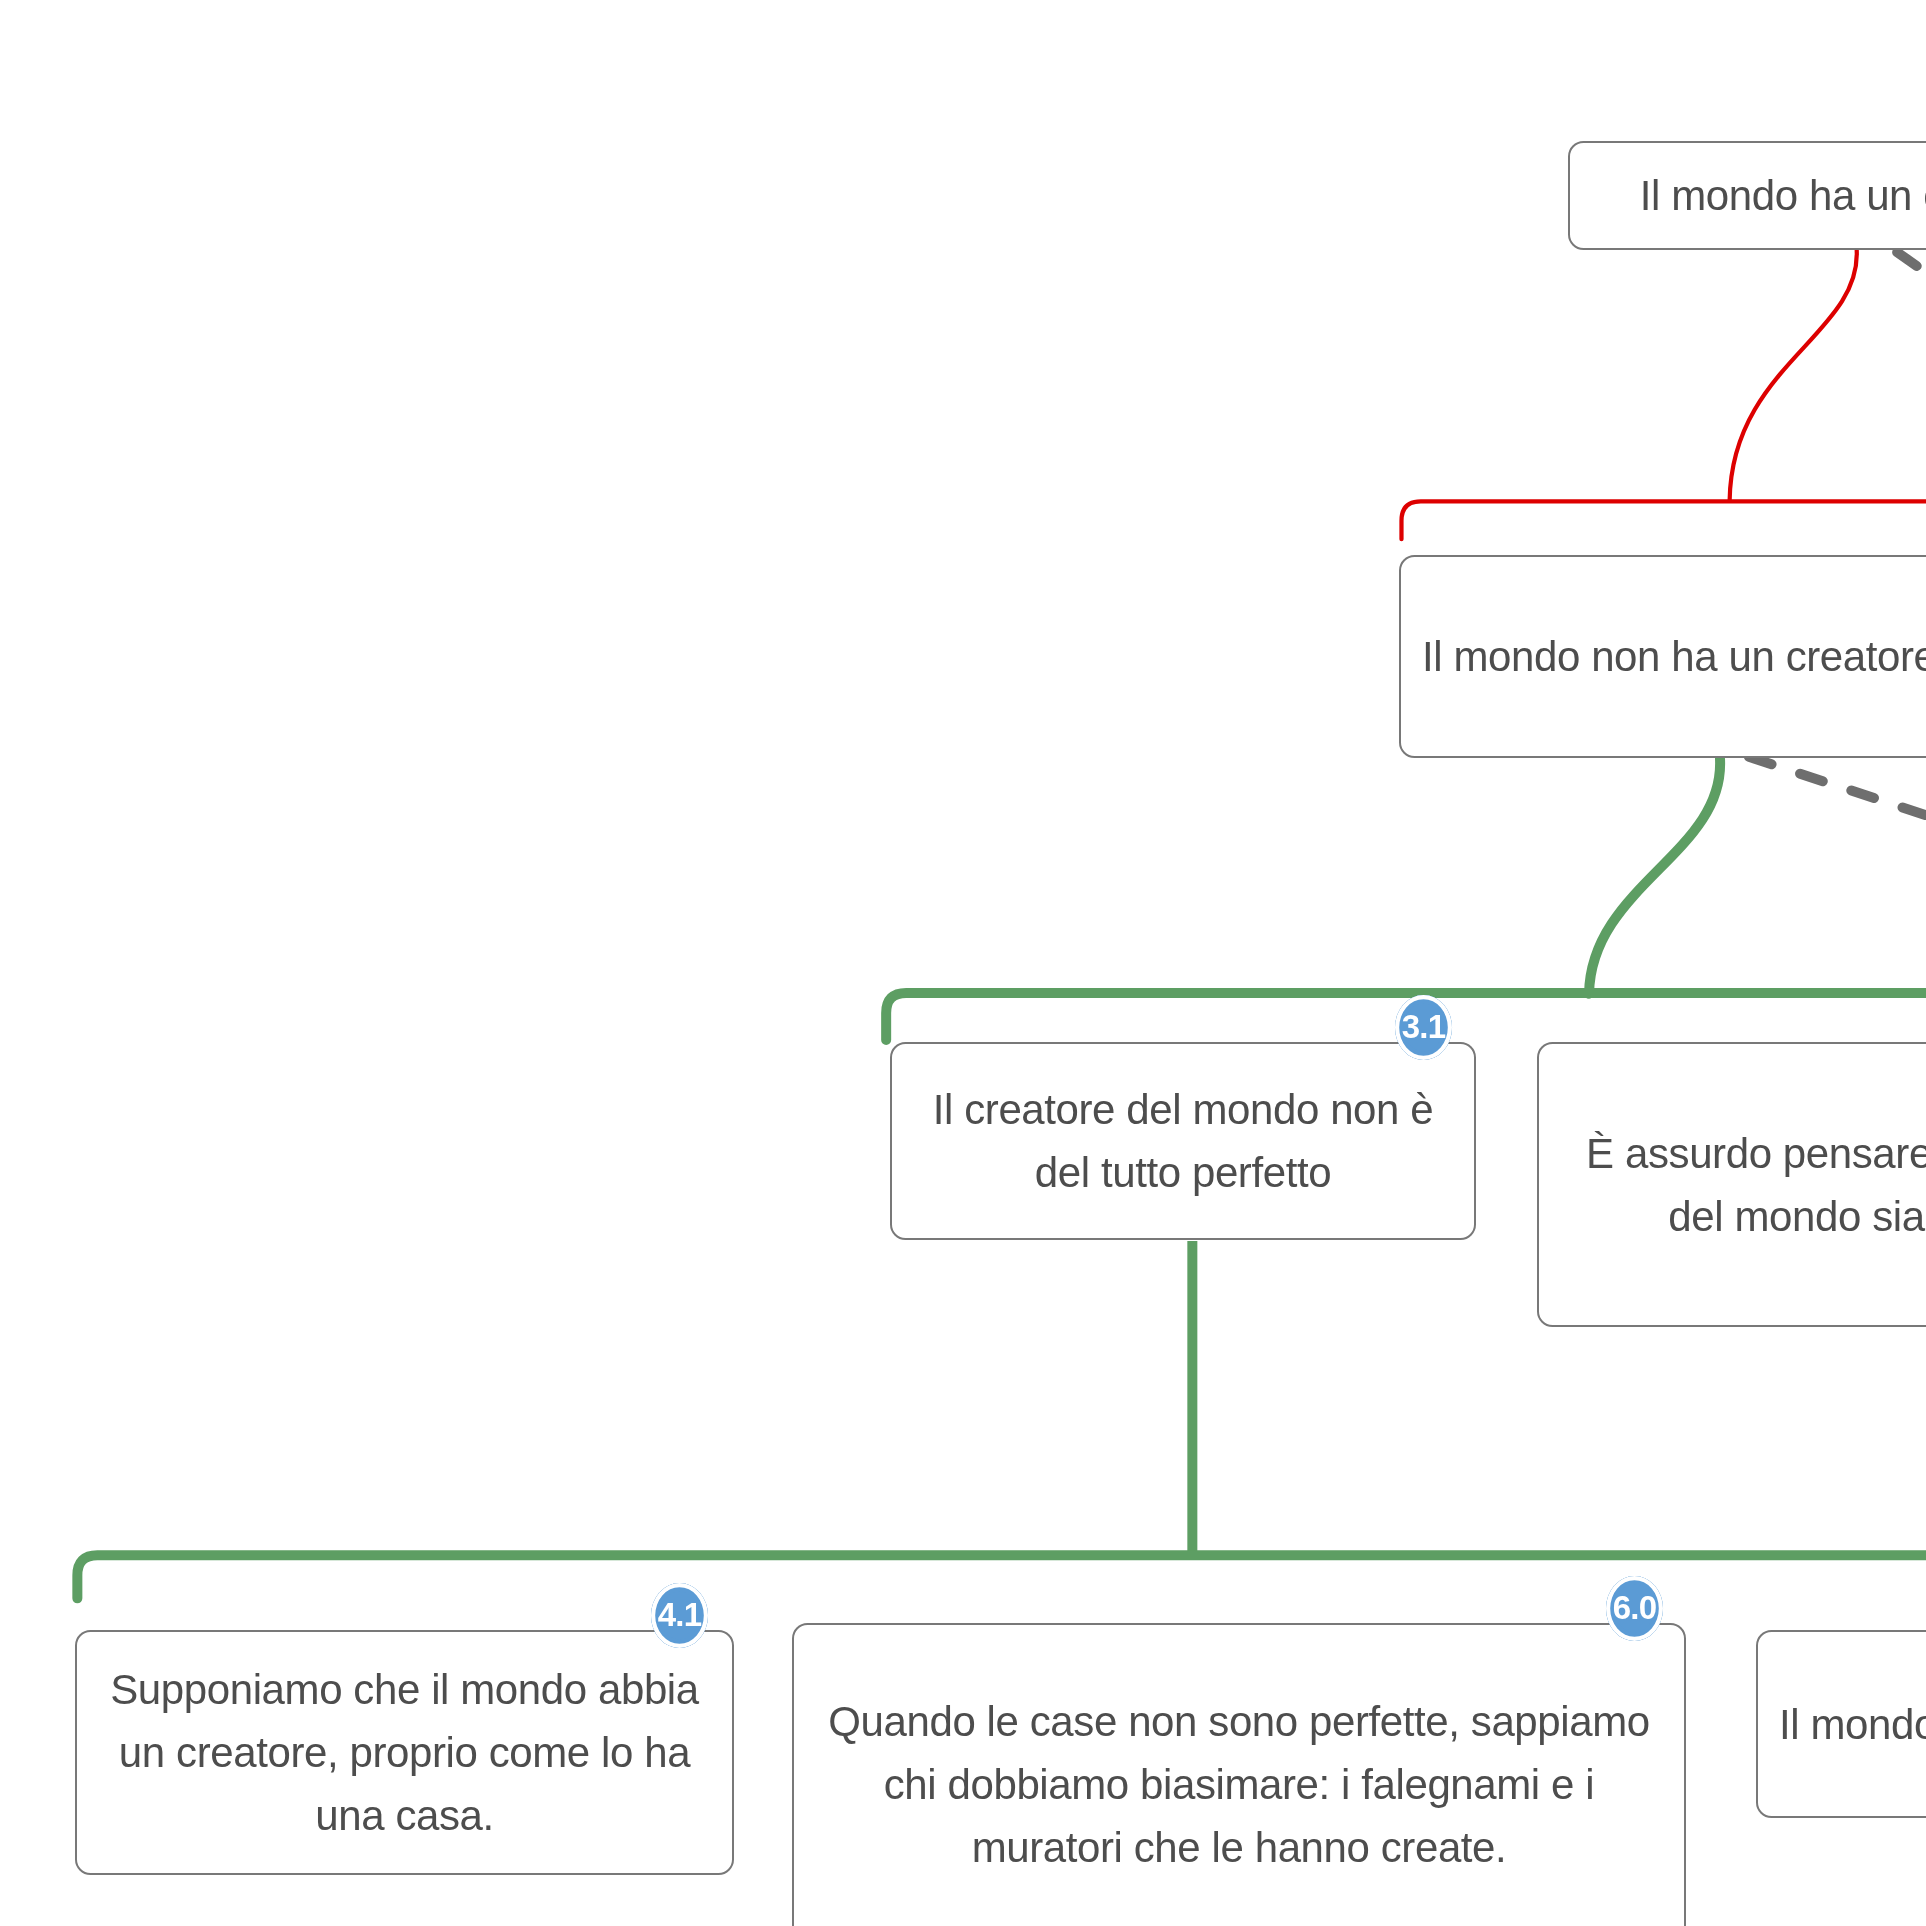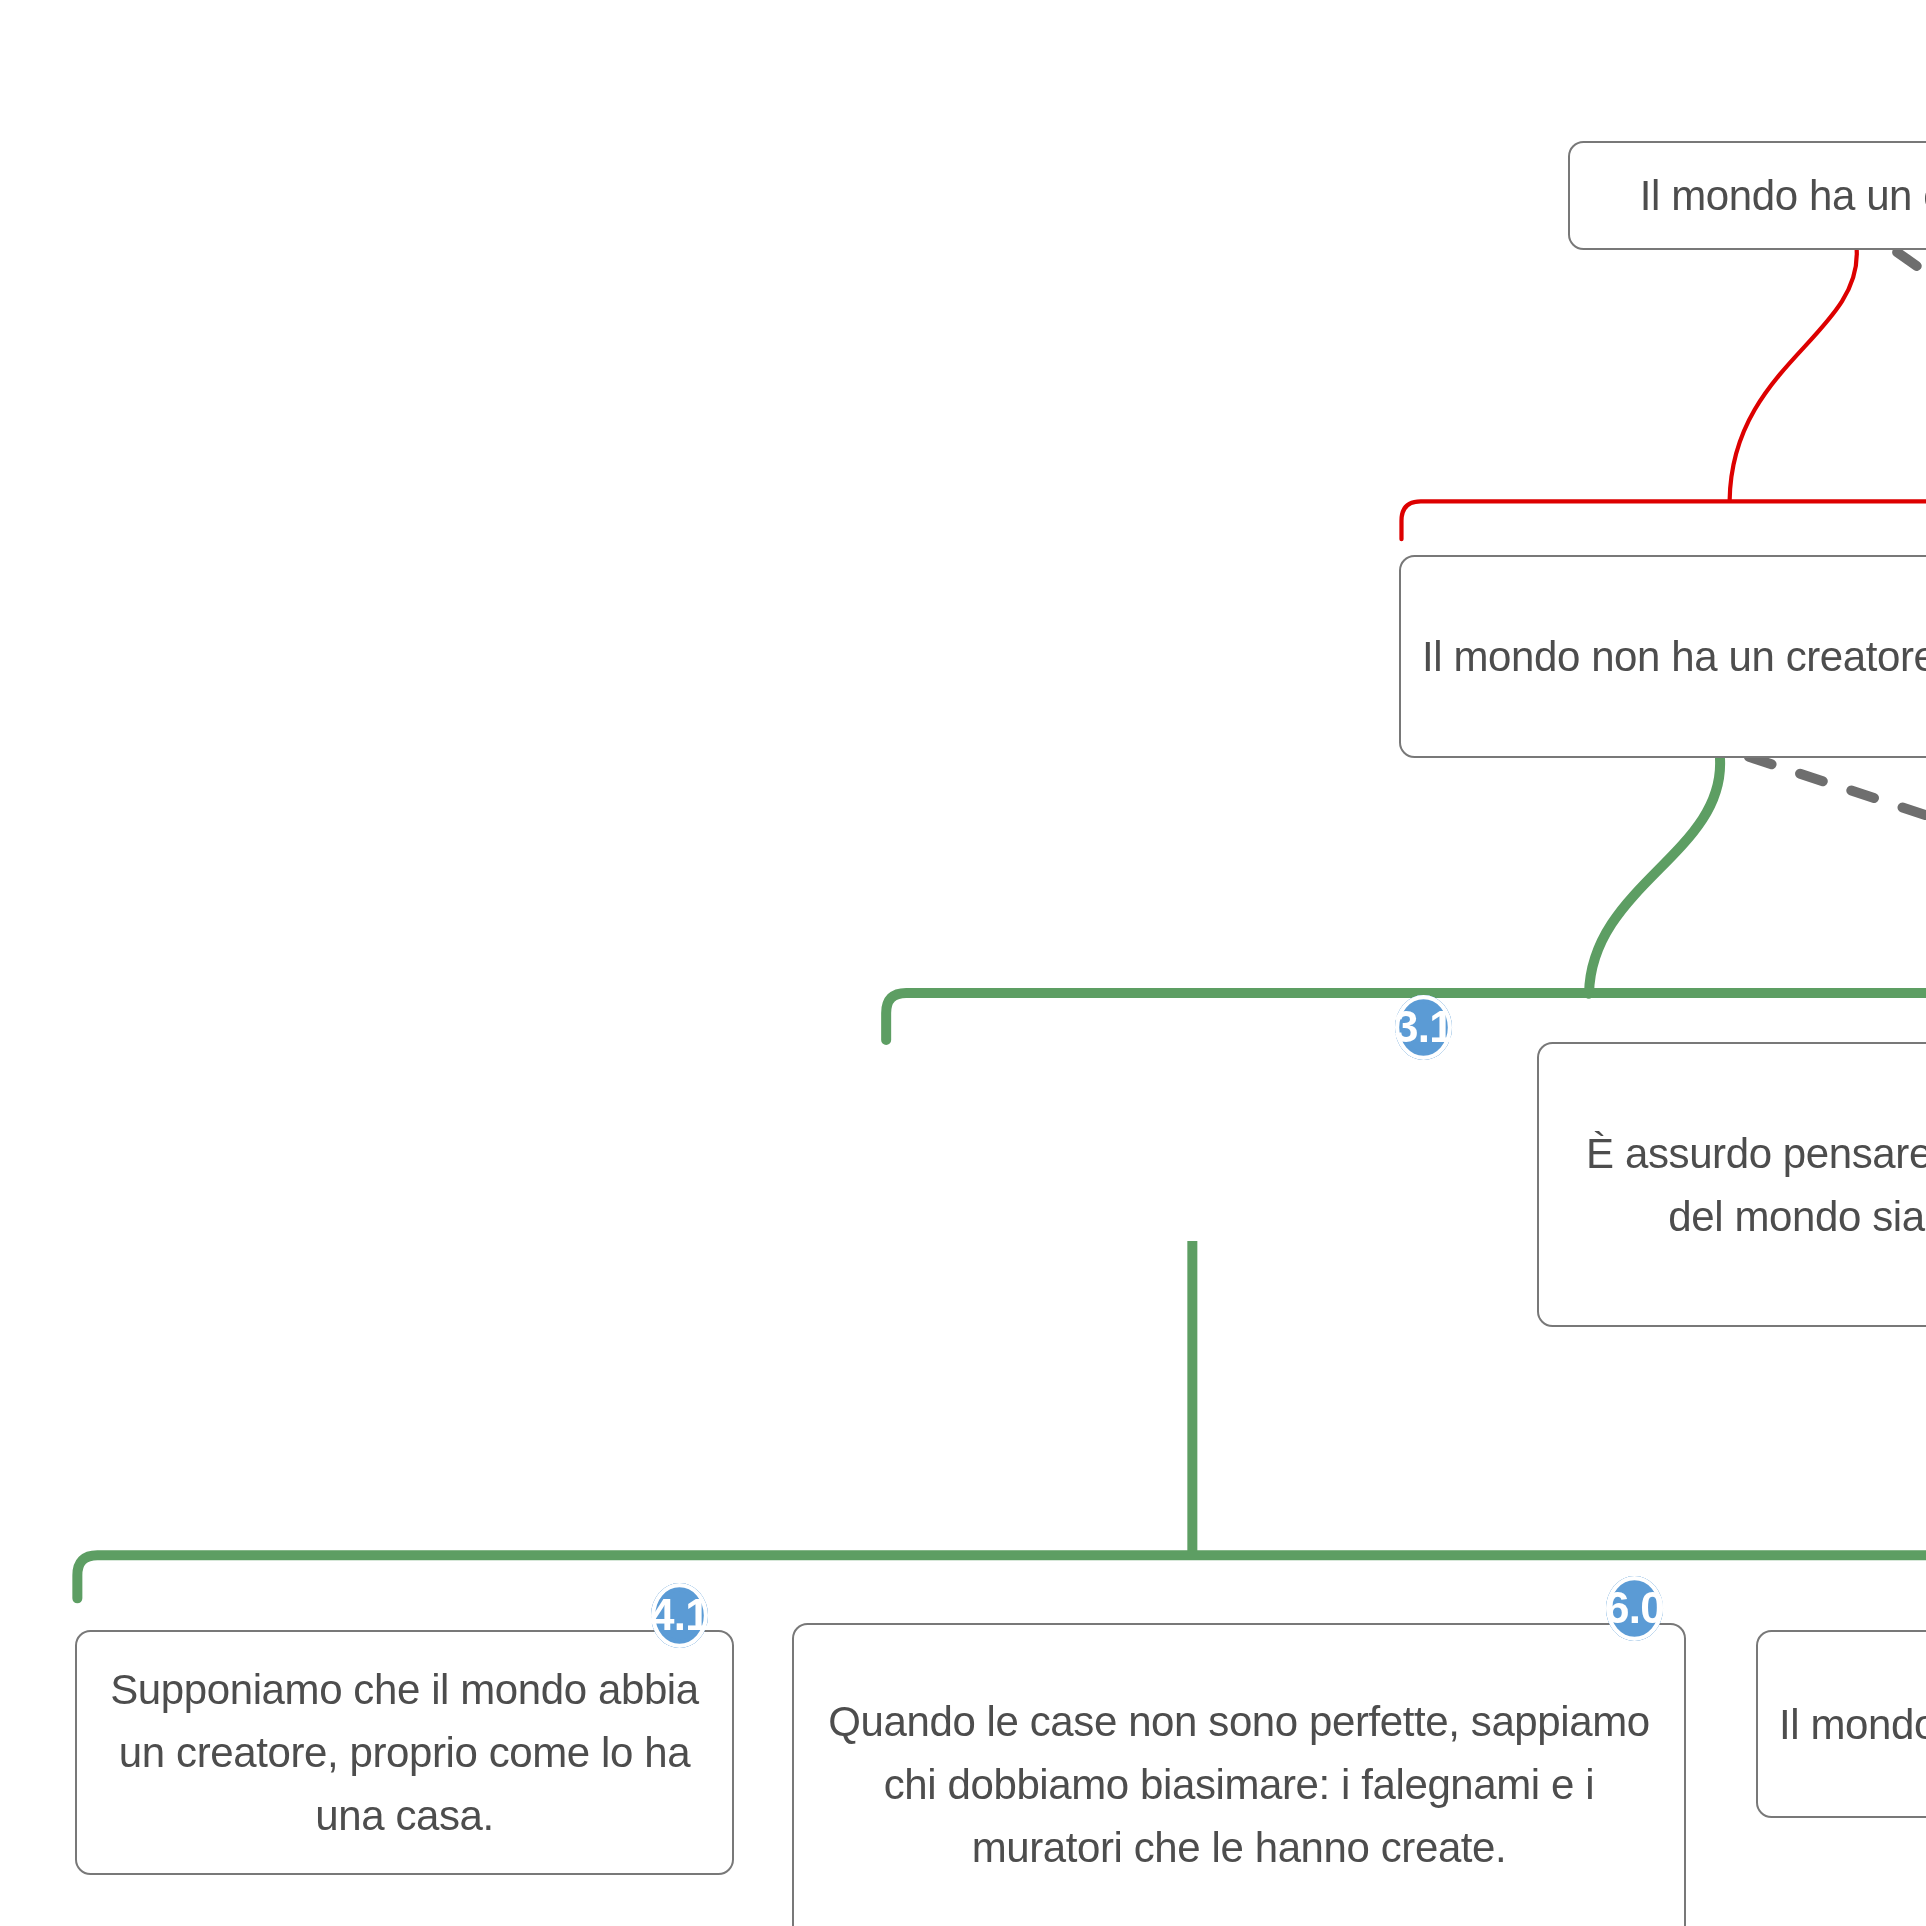--- a/index.html
+++ b/index.html
@@ -39,21 +39,21 @@
     position:absolute;
     width:57px;height:65px;
     border-radius:50%;
     background:#5b9bd5;
     display:flex;align-items:center;justify-content:center;
     box-shadow:inset 0 0 0 4.2px #ffffff, inset 0 0 0 8.5px #5b9bd5;
     z-index:6;
   }
   .badge span{
     color:#ffffff;
-    font-size:44px;
+    font-size:33px;
     font-weight:bold;
     font-family:"Liberation Sans", sans-serif;
     letter-spacing:-0.8px;
     line-height:1;
     transform:translateY(-0.8px);
   }
 </style>
 </head>
 <body>
 
@@ -76,20 +76,23 @@
   </svg>
 
   <div class="node center" style="left:1568px;top:141px;width:578px;height:109px;">
     <div class="txt">Il mondo ha un creatore</div>
   </div>
 
   <div class="node left" style="left:1399px;top:555px;width:636px;height:203px;">
     <div class="txt">Il mondo non ha un creatore</div>
   </div>
 
+  <div class="node center" style="left:890px;top:1042px;width:586px;height:198px;">
+    <div class="txt">Il creatore del mondo non è del tutto perfetto</div>
+  </div>
   <div class="badge" style="left:1395px;top:995px;">
     <span>3.1</span>
   </div>
 
   <div class="node center" style="left:1537px;top:1042px;width:713px;height:285px;">
     <div class="txt">È assurdo pensare che il creatore del mondo sia imperfetto</div>
   </div>
 
   <div class="node center" style="left:75px;top:1630px;width:659px;height:245px;">
     <div class="txt">Supponiamo che il mondo abbia un creatore, proprio come lo ha una casa.</div>

